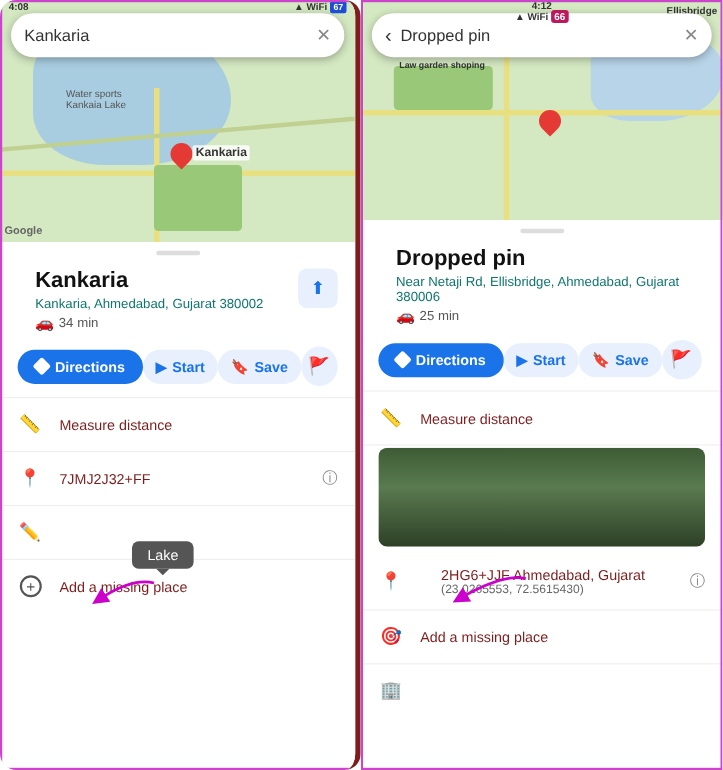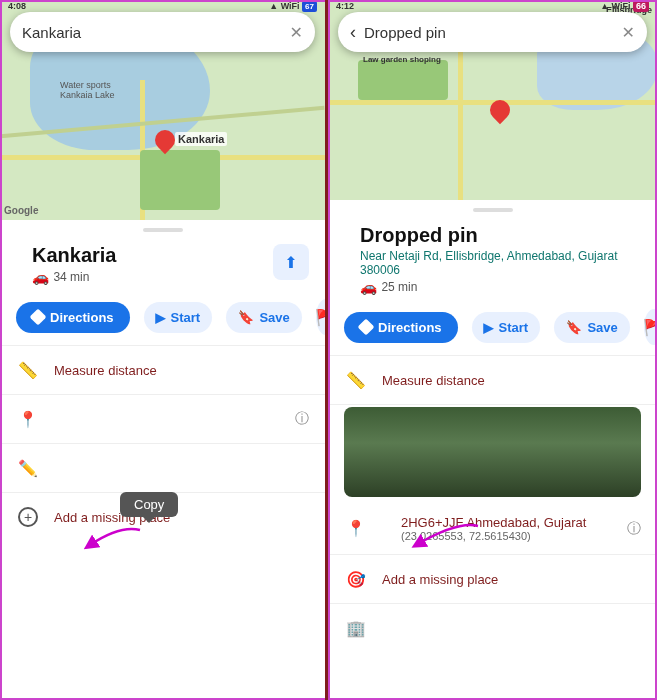--- a/index.html
+++ b/index.html
@@ -13,21 +13,22 @@
     }
 
     
     .panel {
       width: 328px;
       height: 700px;
       display: flex;
       flex-direction: column;
       overflow: hidden;
       position: relative;
-      border-right: 3px solid #7f1d1d;
+      border-right: 5px solid #7f1d1d;
+      border-radius: 15px;
     }
 
     .map-area {
       width: 100%;
       height: 220px;
       background: #c8dfc8;
       position: relative;
       overflow: hidden;
       flex-shrink: 0;
     }
@@ -149,21 +150,21 @@
       color: #555;
       padding: 0 16px 6px;
       display: flex;
       align-items: center;
       gap: 4px;
     }
     .car-icon { font-size: 14px; }
 
     .action-buttons {
       display: flex;
-      gap: 14px;
+      gap: 0;
       padding: 8px 16px;
       align-items: center;
     }
     .btn-directions {
       background: #1a73e8;
       color: #fff;
       border: none;
       border-radius: 24px;
       padding: 8px 16px;
       font-size: 13px;
@@ -322,20 +323,21 @@
       top: 0; left: 0; right: 0;
       height: 12px;
       display: flex;
       justify-content: space-between;
       align-items: center;
       padding: 0 8px;
       font-size: 9px;
       color: #333;
       font-weight: 600;
       z-index: 20;
+      flex-direction: column;
     }
 
     .bottom-sheet-right {
       flex: 1;
       background: #fff;
       overflow-y: auto;
     }
 
     .photo-strip {
       margin: 0 16px 8px;
@@ -422,20 +424,21 @@
       <input type="text" value="Kankaria" style="">
       <span class="search-clear">✕</span>
     </div>
   </div>
 
   <div class="bottom-sheet">
     <div class="sheet-handle"></div>
     <div style="display:flex;align-items:flex-start;padding:4px 16px 0;justify-content:space-between;">
       <div>
         <div class="place-name">Kankaria</div>
+        <div class="place-address">Kankaria, Ahmedabad, Gujarat 380002</div>
         <div class="place-drive">
           <span class="car-icon">🚗</span>
           <span>34 min</span>
         </div>
       </div>
       <button class="btn-flag" style="background:#e8f0fe;border-radius:8px;width:36px;height:36px;margin-top:4px;">⬆</button>
     </div>
 
     <div class="action-buttons">
       <button class="btn-directions">
@@ -457,26 +460,27 @@
 
     <div class="list-row">
       <div class="list-icon">📏</div>
       <span class="list-text">Measure distance</span>
     </div>
     <div class="divider"></div>
 
     <div class="list-row" style="position:relative;">
       <div class="list-icon" style="color:#1a73e8;">📍</div>
       <div style="flex:1;">
+        <div class="list-text">7JMJ2J32+FF</div>
       </div>
       <span class="info-icon">ⓘ</span>
     </div>
 
     <div class="copy-tooltip">
-      <span>Copy</span>
+      <span>Lake</span>
     </div>
 
     <svg class="arrow-svg-left" width="100" height="40">
       <defs>
         <marker id="arrowhead-left" markerWidth="6" markerHeight="6" refX="3" refY="3" orient="auto">
           <path d="M0,0 L0,6 L6,3 Z" fill="#cc00cc"></path>
         </marker>
       </defs>
       <path d="M80,10 Q60,5 30,25" stroke="#cc00cc" stroke-width="2.5" fill="none" marker-end="url(#arrowhead-left)"></path>
     </svg>

